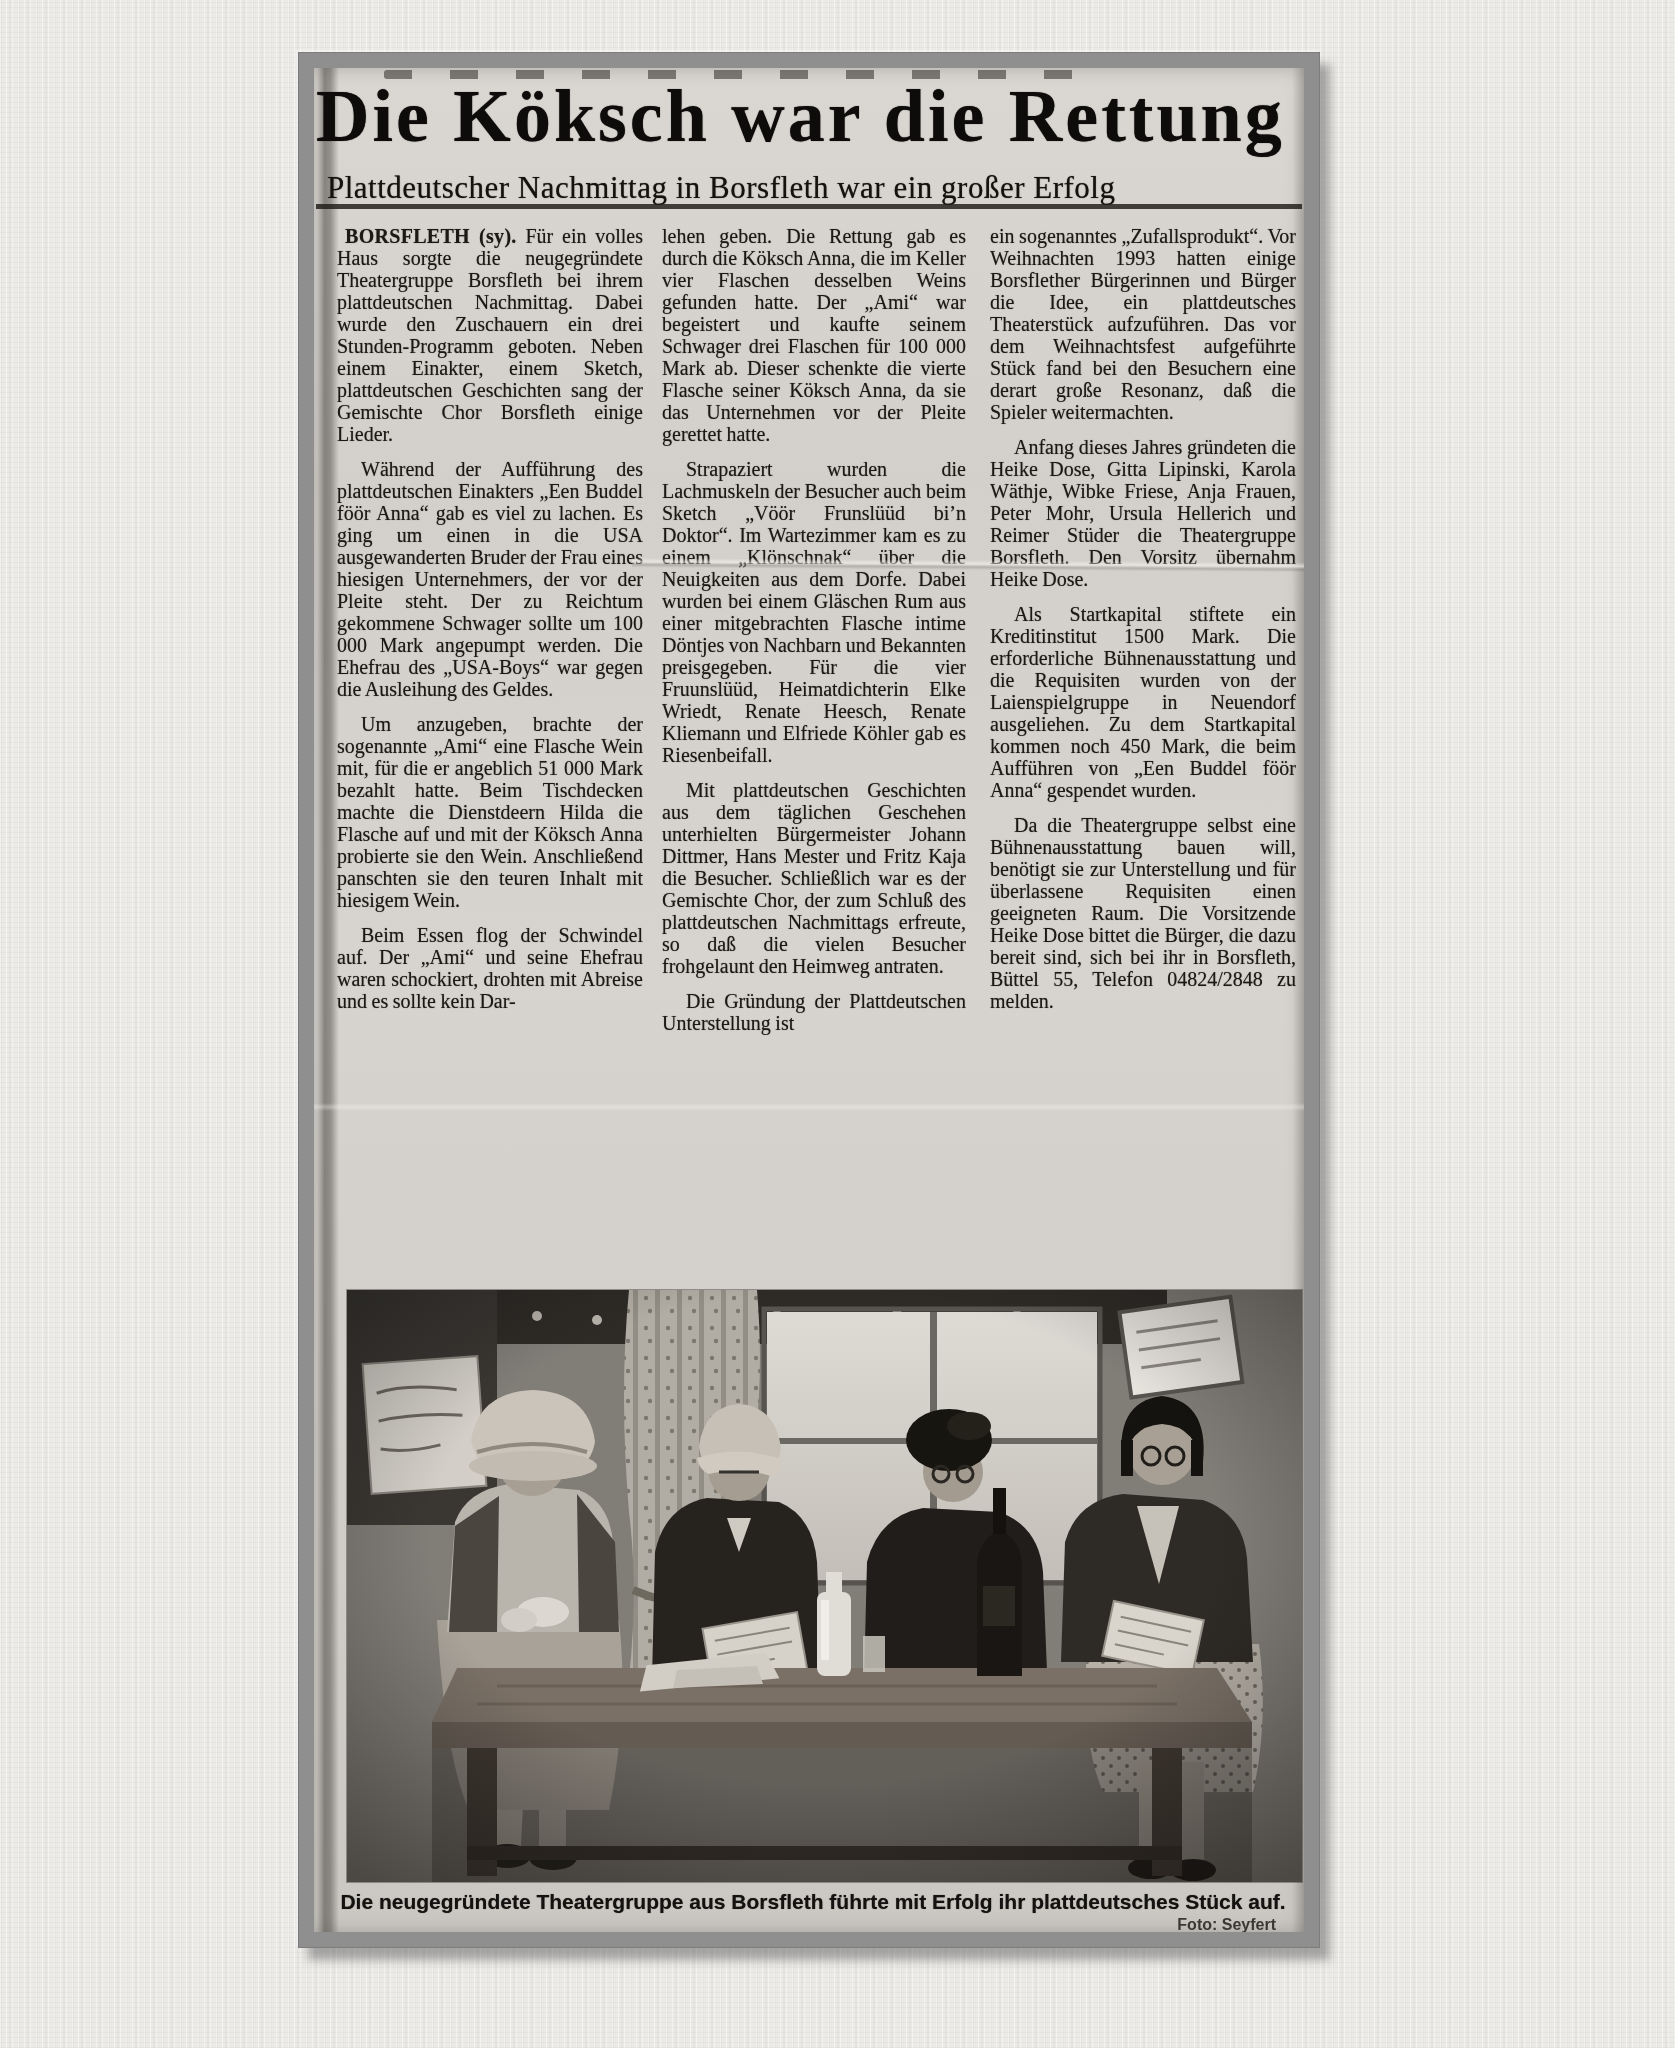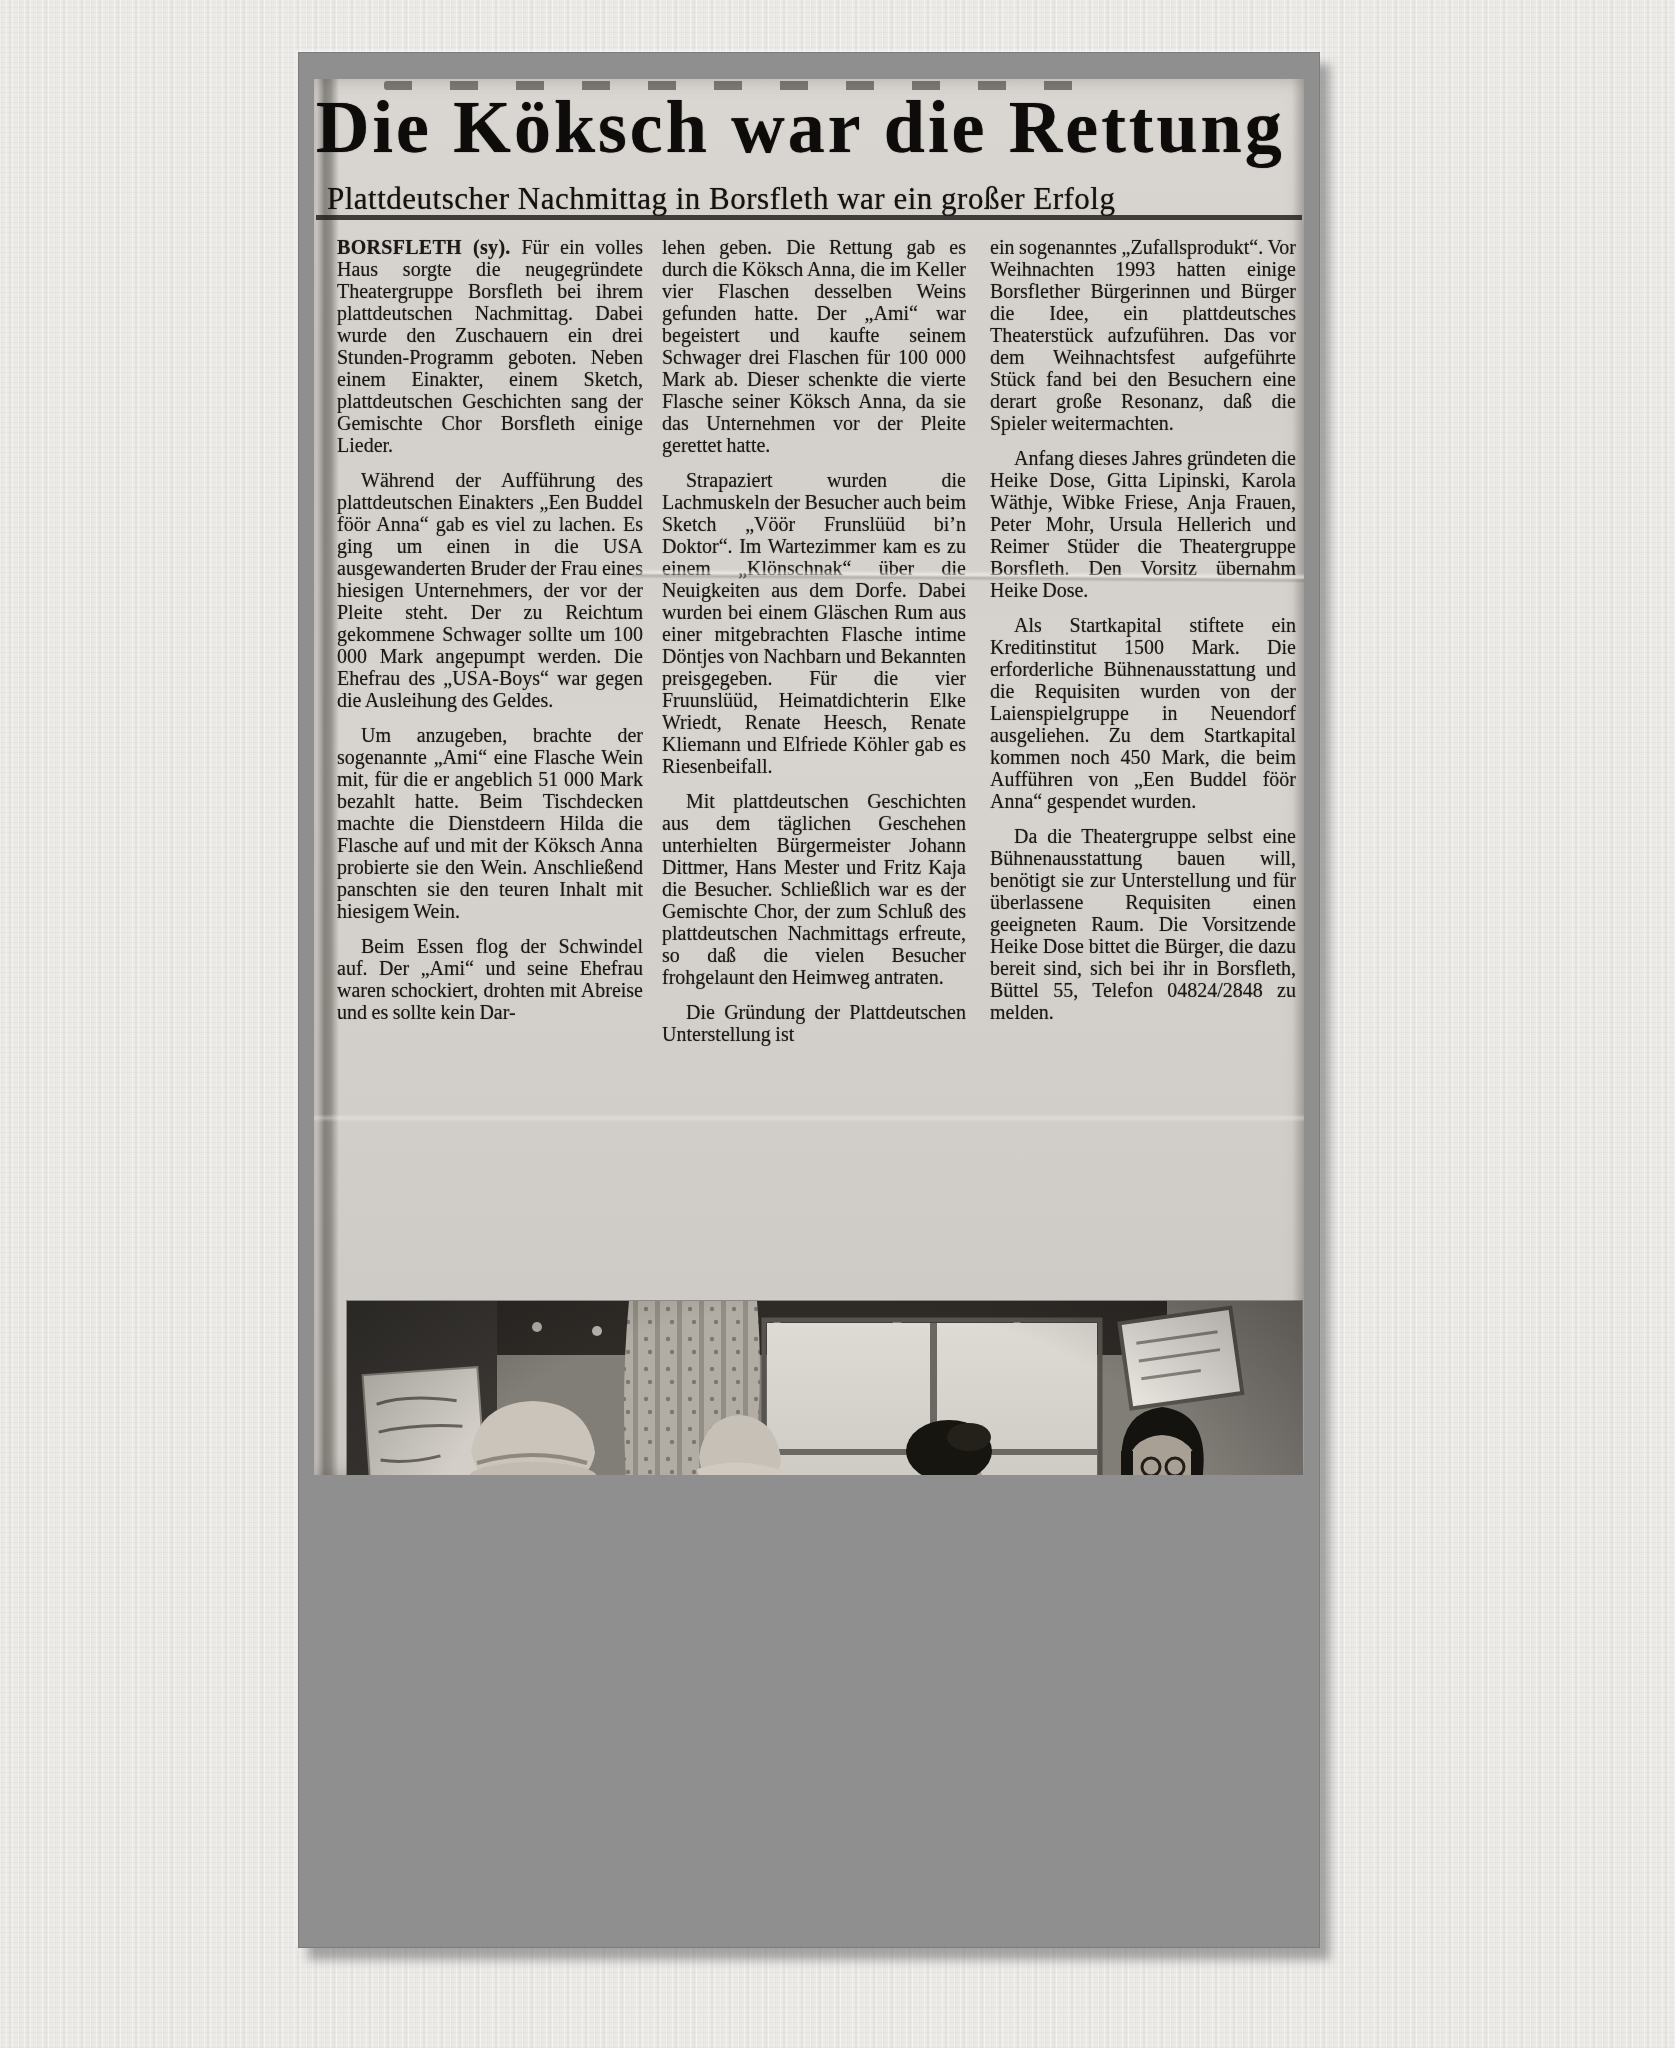--- a/index.html
+++ b/index.html
@@ -11,21 +11,21 @@
       repeating-linear-gradient(0deg, rgba(120,118,112,.06) 0 1px, transparent 1px 5px),
       repeating-linear-gradient(90deg, rgba(120,118,112,.05) 0 2px, transparent 2px 9px);
     font-family:"Liberation Serif", serif;
   }
   .mount{
     position:absolute;left:298px;top:52px;width:1022px;height:1896px;
     background:#8f8f8f;border:1px solid #7c7c7c;box-sizing:border-box;
     box-shadow:10px 12px 9px rgba(105,105,105,.55), -2px -2px 2px rgba(255,255,255,.4);
   }
   .paper{
-    position:absolute;left:15px;top:26px;width:990px;height:1396px;overflow:hidden;
+    position:absolute;left:15px;top:15px;width:990px;height:1864px;overflow:hidden;
     background:linear-gradient(180deg,#dad7d3 0%,#d3d0cc 22%,#d7d4d0 48%,#d1cec9 75%,#cbc8c3 100%);
     box-shadow:inset 0 0 18px rgba(90,86,80,.35);
   }
   .torn-marks{
     position:absolute;left:70px;top:2px;width:720px;height:9px;opacity:.55;border-radius:3px;
     background:repeating-linear-gradient(90deg,#2e2b27 0 28px, transparent 28px 66px);
   }
   .edge-shadow-left{
     position:absolute;left:3px;top:0;width:22px;height:100%;
     background:linear-gradient(90deg, transparent 0%, rgba(58,54,48,.5) 35%, rgba(58,54,48,.42) 62%, transparent 100%);
@@ -50,21 +50,21 @@
   .col{
     position:absolute;top:157px;height:1030px;overflow:hidden;
     text-align:justify;font-size:20px;line-height:22px;color:#1b1915;
     text-shadow:0 0 1px rgba(32,30,26,.55);word-spacing:-.5px;hyphens:auto;
   }
   .col1{left:23px;width:306px;}
   .col2{left:348px;width:304px;}
   .col3{left:676px;width:306px;}
   .para{margin:0 0 13px;text-indent:24px;}
   .para.first{text-indent:0;}
-  .lead{font-weight:bold;letter-spacing:.3px;}
+  .lead{font-weight:bold;letter-spacing:.3px;padding-left:8px;}
   .photo{
     position:absolute;left:33px;top:1222px;width:955px;height:592px;display:block;
     outline:1px solid rgba(40,38,34,.4);
   }
   .caption{
     position:absolute;left:23px;top:1822px;width:952px;margin:0;
     font-family:"Liberation Sans", sans-serif;font-weight:bold;font-size:21px;line-height:24px;
     color:#131210;text-shadow:0 0 1px rgba(25,23,20,.6);white-space:nowrap;overflow:hidden;text-align:center;
   }
   .credit{

